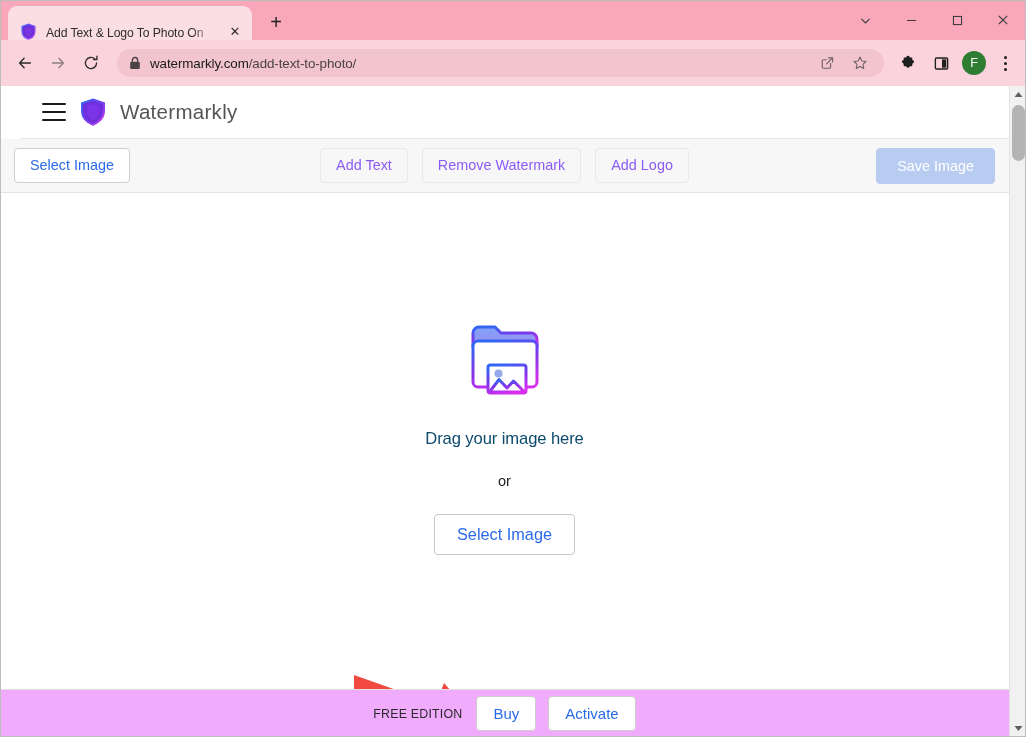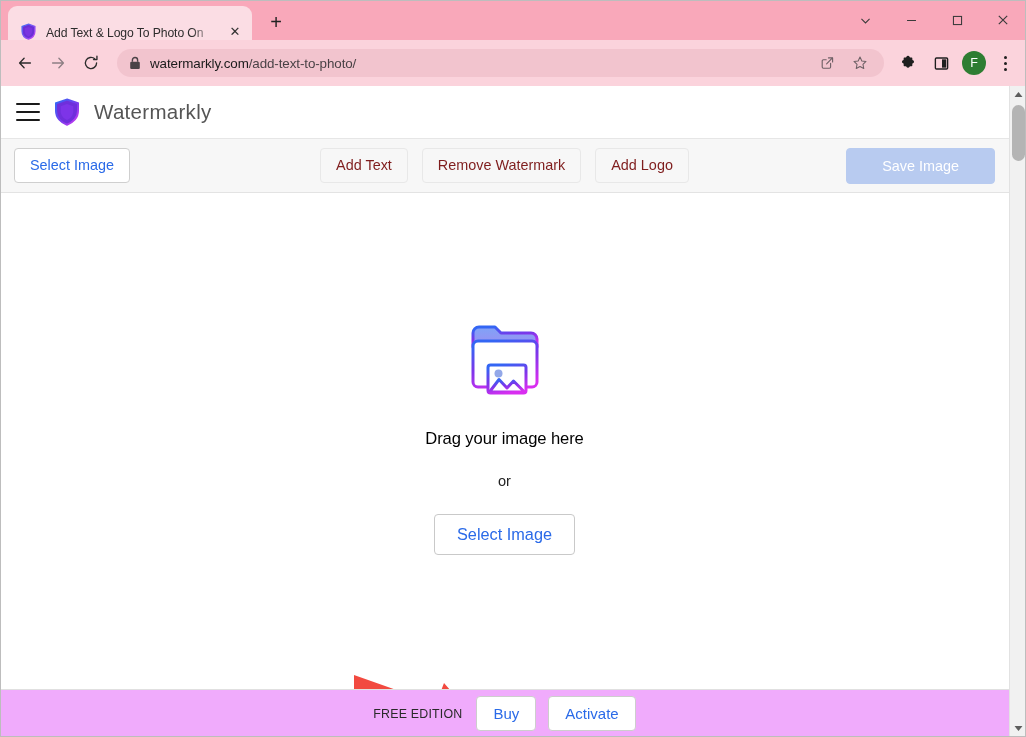--- a/index.html
+++ b/index.html
@@ -187,23 +187,24 @@
     min-width: 0;
   }
 
   
   .app-header {
     height: 53px;
     background: #ffffff;
     border-bottom: 1px solid #e6e6e6;
     display: flex;
     align-items: center;
-    padding-left: 16px;
+    padding-left: 22px;
     gap: 14px;
     flex: 0 0 53px;
+    margin-left: 20px;
   }
 
   .hamburger {
     width: 24px; height: 18px;
     display: flex; flex-direction: column; justify-content: space-between;
     flex: 0 0 24px;
   }
   .hamburger i { display:block; height: 2px; background: #1a1a1a; border-radius: 1px; }
 
   .brand-logo { width: 26px; height: 28px; display:block; flex: 0 0 26px; }
@@ -236,39 +237,39 @@
     color: #2f6fe0;
     padding: 8px 15px;
     line-height: 1.15;
     white-space: nowrap;
   }
   .btn-primary-link { color: #2a6ae8; }
 
   .btn-disabled {
     background: #f7f7f7;
     border: 1px solid #e8e8e8;
-    color: #7f1d1d;
+    color: #8b5cf6;
   }
 
   .center-actions {
     position: absolute;
     left: 0; right: 0;
     display: flex;
     justify-content: center;
     gap: 14px;
     pointer-events: none;
   }
   .center-actions > * { pointer-events: auto; }
 
   .btn-save {
     margin-left: auto;
     background: #b8cbf0;
     border: 1px solid #b8cbf0;
     color: #ffffff;
-    padding: 9px 35px;
+    padding: 9px 20px;
     font-size: 14.4px;
     border-radius: 4px;
     position: relative;
     z-index: 2;
   }
 
   
   .canvas {
     flex: 1;
     background: #ffffff;
@@ -287,21 +288,21 @@
     display: flex;
     flex-direction: column;
     align-items: center;
   }
 
   .folder-icon { width: 78px; height: 84px; display: block; }
 
   .drop-title {
     margin-top: 30px;
     font-size: 16.6px;
-    color: #000000;
+    color: #0c4a6e;
     letter-spacing: -0.1px;
   }
 
   .drop-or {
     margin-top: 24px;
     font-size: 14.6px;
     color: #222222;
   }
 
   .btn-select-center {

